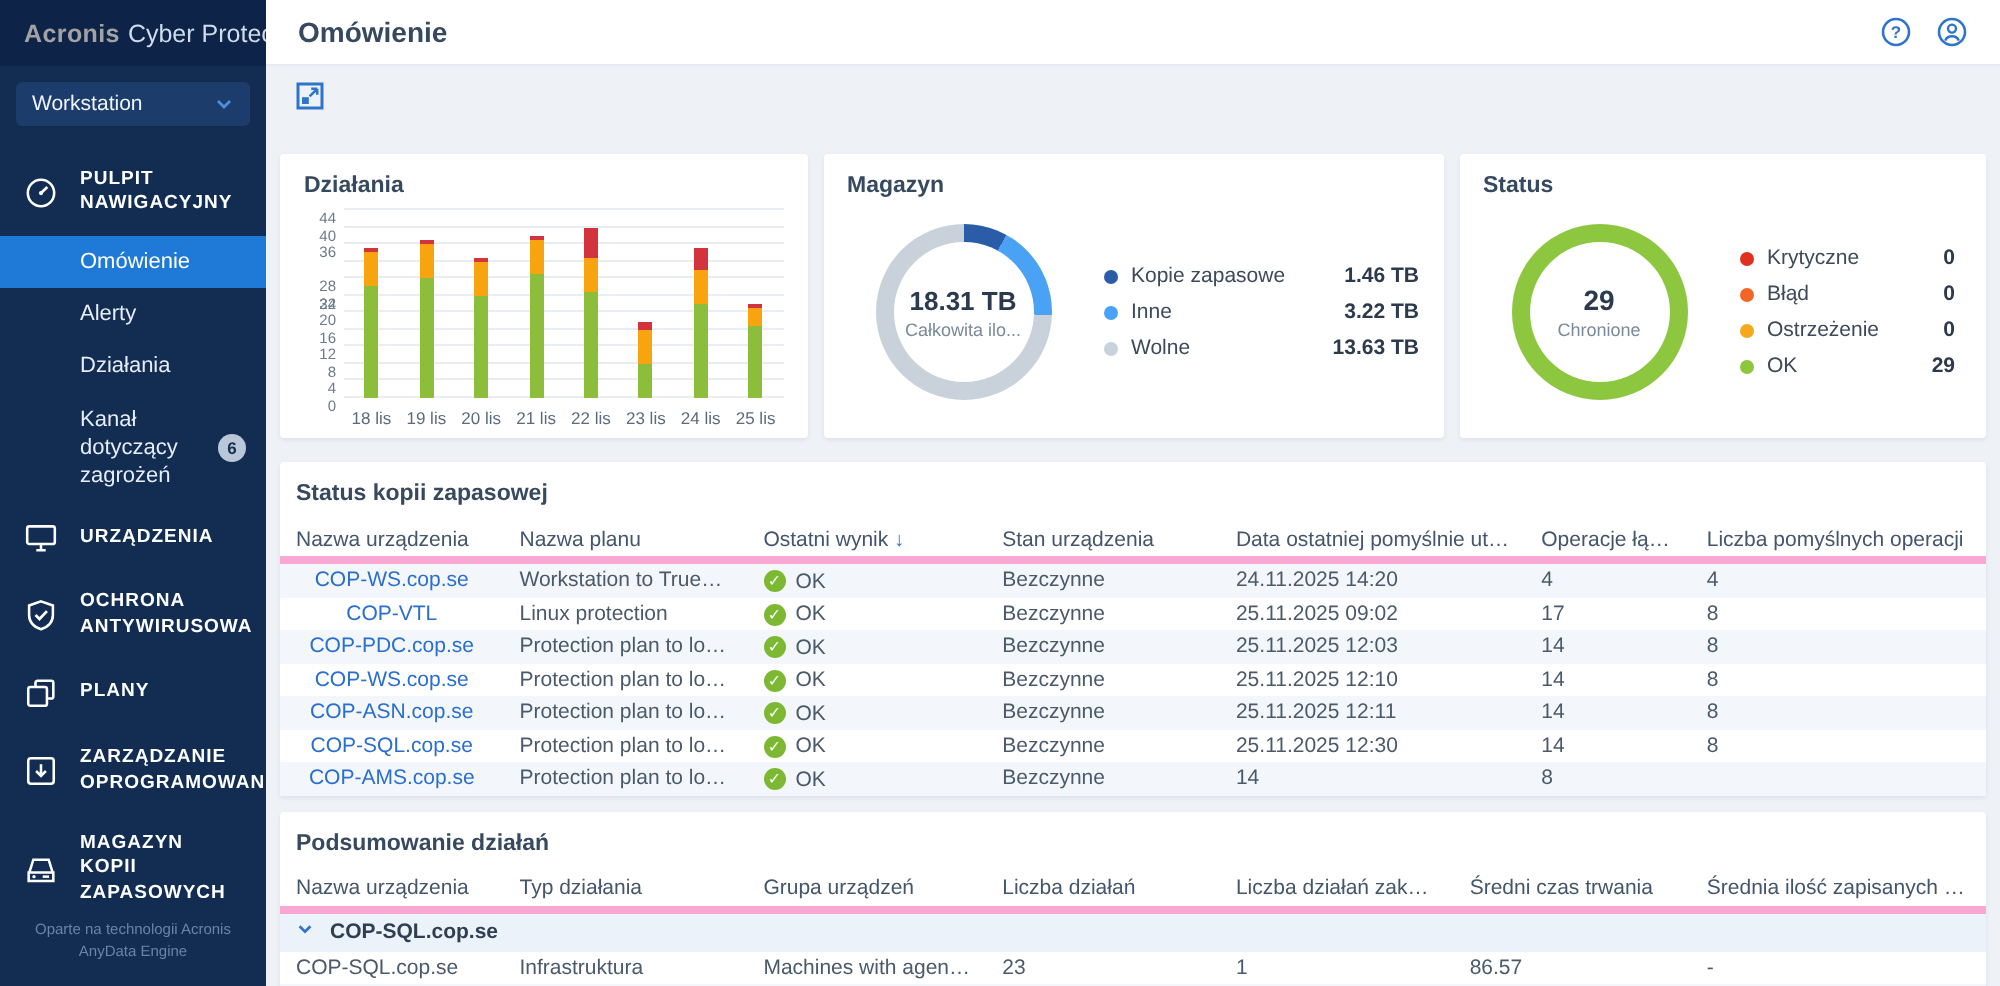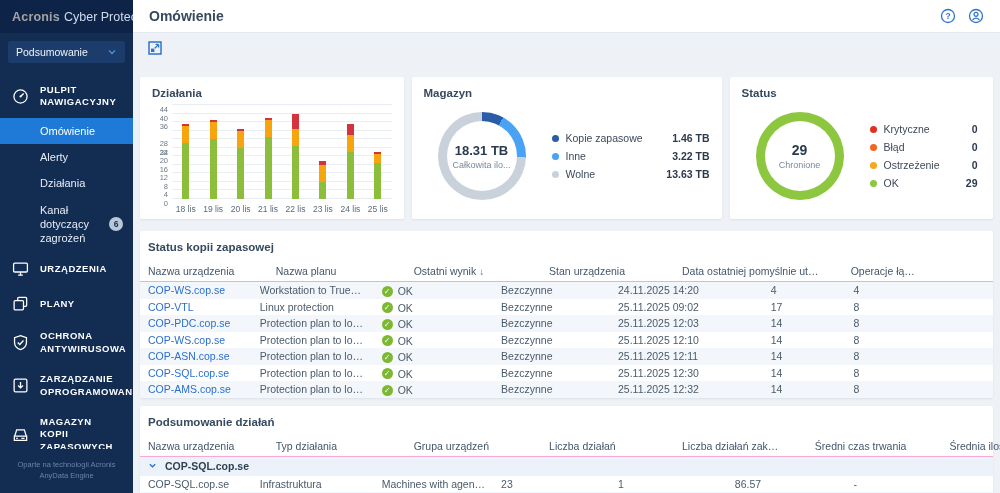--- a/index.html
+++ b/index.html
@@ -78,44 +78,44 @@
   #legend-status .legend-label { width:68px; }
   #legend-status .legend-val { min-width:26px; }
 
   
   .table-card { padding:8px 0 0; margin-bottom:8px; }
   .table-card h2 { padding:2px 8px 8px; }
   .trow { display:grid; align-items:center; min-height:16.5px; font-size:10.5px; color:#4a5a6a; padding:0; }
   .trow > div { padding:1px 8px; white-space:nowrap; overflow:hidden; text-overflow:ellipsis; }
   .cols-backup { grid-template-columns:13.1% 14.3% 14% 13.7% 17.9% 9.7% 17.3%; }
   .cols-summary { grid-template-columns:13.1% 14.3% 14% 13.7% 13.7% 13.9% 17.3%; }
-  .thead { min-height:21px; border-bottom:1px solid #f9a8d4; color:#44566b;gap:16px; }
+  .thead { min-height:21px; border-bottom:4px solid #f9a8d4; color:#44566b; }
   .thead > div { font-size:10.5px; }
   .sort-arrow { color:#2f74cc; font-size:10px; margin-left:3px; }
   .stripe { background:#f3f7fb; }
-  .dev-link { color:#2a6fce; cursor:pointer; }
+  .dev-link { color:#2a6fce; cursor:pointer;text-align:center; }
   .ok-badge { display:inline-flex; align-items:center; gap:5px; }
   .ok-check { width:11px; height:11px; border-radius:50%; background:#7db832; color:#fff;
     font-size:8px; display:inline-flex; align-items:center; justify-content:center; flex:none; }
   .group-row { background:#ebf2f9; font-weight:bold; color:#2f3f52; min-height:19px; }
   .group-row > div { display:flex; align-items:center; gap:8px; }
   .group-row svg { flex:none; }
 </style>
 </head>
 <body>
 
 <div class="app">
 
   <aside class="sidebar">
     <div class="logo">
       <span class="logo-brand">Acronis</span>
       <span class="logo-product">Cyber Protect</span>
     </div>
     <div class="org-select">
-      <span>Podsumowanie</span>
+      <span>Workstation</span>
       <svg width="10" height="10" viewBox="0 0 10 10">
           <polyline points="2,3.5 5,6.5 8,3.5" fill="none" stroke="#4f8fd9" stroke-width="1.4"></polyline>
         </svg>
     </div>
     <nav id="nav">
         <div class="nav-item section">
           <span class="nav-icon">
             <svg width="17" height="17" viewBox="0 0 16 16">
               <circle cx="8" cy="8" r="6.2" fill="none" stroke="#fff" stroke-width="1.2"></circle>
               <path d="M8 8 L11 5.2" stroke="#fff" stroke-width="1.3"></path>
@@ -142,34 +142,34 @@
             <svg width="17" height="17" viewBox="0 0 16 16">
               <rect x="1.5" y="3" width="13" height="8.3" rx="1" fill="none" stroke="#fff" stroke-width="1.2"></rect>
               <path d="M5.8 14.2 h4.4 M8 11.3 v2.9" stroke="#fff" stroke-width="1.2"></path>
             </svg>
           </span>
           <span class="nav-label">URZĄDZENIA</span>
         </div>
         <div class="nav-item section">
           <span class="nav-icon">
             <svg width="17" height="17" viewBox="0 0 16 16">
-              <rect x="2" y="5.2" width="8.8" height="8.8" rx="1" fill="none" stroke="#fff" stroke-width="1.2"></rect>
-              <path d="M5.4 5 V3.2 a1,1 0 0 1 1-1 h6.4 a1,1 0 0 1 1 1 v6.4 a1,1 0 0 1 -1 1 H11" fill="none" stroke="#fff" stroke-width="1.2"></path>
+              <path d="M8 1.6 L13.6 3.5 V8 c0 3.5 -2.3 5.6 -5.6 6.7 C4.7 13.6 2.4 11.5 2.4 8 V3.5 Z" fill="none" stroke="#fff" stroke-width="1.2"></path>
+              <path d="M5.4 8 l1.9 1.9 L10.8 6.2" fill="none" stroke="#fff" stroke-width="1.3"></path>
             </svg>
           </span>
-          <span class="nav-label">PLANY</span>
+          <span class="nav-label">OCHRONA ANTYWIRUSOWA</span>
         </div>
         <div class="nav-item section">
           <span class="nav-icon">
             <svg width="17" height="17" viewBox="0 0 16 16">
-              <path d="M8 1.6 L13.6 3.5 V8 c0 3.5 -2.3 5.6 -5.6 6.7 C4.7 13.6 2.4 11.5 2.4 8 V3.5 Z" fill="none" stroke="#fff" stroke-width="1.2"></path>
-              <path d="M5.4 8 l1.9 1.9 L10.8 6.2" fill="none" stroke="#fff" stroke-width="1.3"></path>
+              <rect x="2" y="5.2" width="8.8" height="8.8" rx="1" fill="none" stroke="#fff" stroke-width="1.2"></rect>
+              <path d="M5.4 5 V3.2 a1,1 0 0 1 1-1 h6.4 a1,1 0 0 1 1 1 v6.4 a1,1 0 0 1 -1 1 H11" fill="none" stroke="#fff" stroke-width="1.2"></path>
             </svg>
           </span>
-          <span class="nav-label">OCHRONA ANTYWIRUSOWA</span>
+          <span class="nav-label">PLANY</span>
         </div>
         <div class="nav-item section">
           <span class="nav-icon">
             <svg width="17" height="17" viewBox="0 0 16 16">
               <rect x="2" y="2" width="12" height="12" rx="1.3" fill="none" stroke="#fff" stroke-width="1.2"></rect>
               <path d="M8 4.8 v5.2 M5.7 8 L8 10.3 L10.3 8" fill="none" stroke="#fff" stroke-width="1.2"></path>
             </svg>
           </span>
           <span class="nav-label">ZARZĄDZANIE OPROGRAMOWANIEM</span>
         </div>
@@ -377,20 +377,21 @@
       <section class="card table-card">
         <h2>Status kopii zapasowej</h2>
         <div id="tbl-backup">
             <div class="trow thead cols-backup">
               <div>Nazwa urządzenia</div>
               <div>Nazwa planu</div>
               <div>Ostatni wynik<span class="sort-arrow">↓</span></div>
               <div>Stan urządzenia</div>
               <div>Data ostatniej pomyślnie utw...</div>
               <div>Operacje łącznie</div>
+              <div>Liczba pomyślnych operacji</div>
             </div>
             <div class="trow cols-backup stripe">
               <div class="dev-link">COP-WS.cop.se</div>
               <div>Workstation to TrueNAS</div>
               <div><span class="ok-badge">
                   <span class="ok-check">✓</span>
                   <span>OK</span>
                 </span></div>
               <div>Bezczynne</div>
               <div>24.11.2025 14:20</div>
@@ -458,21 +459,20 @@
               <div>8</div>
             </div>
             <div class="trow cols-backup stripe">
               <div class="dev-link">COP-AMS.cop.se</div>
               <div>Protection plan to local</div>
               <div><span class="ok-badge">
                   <span class="ok-check">✓</span>
                   <span>OK</span>
                 </span></div>
               <div>Bezczynne</div>
-              <div>25.11.2025 12:32</div>
               <div>14</div>
               <div>8</div>
             </div>
           </div>
       </section>
 
       <section class="card table-card">
         <h2>Podsumowanie działań</h2>
         <div id="tbl-summary">
             <div class="trow thead cols-summary">

